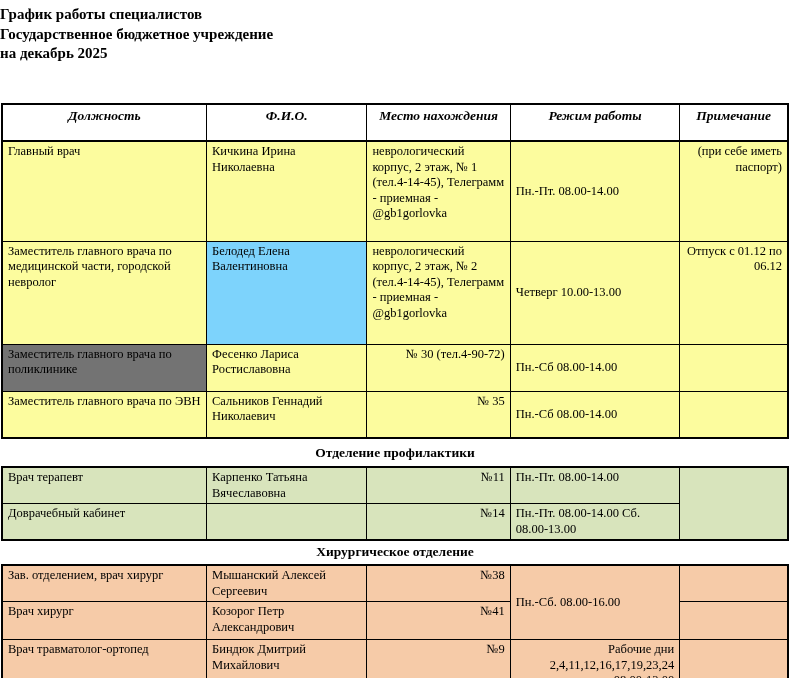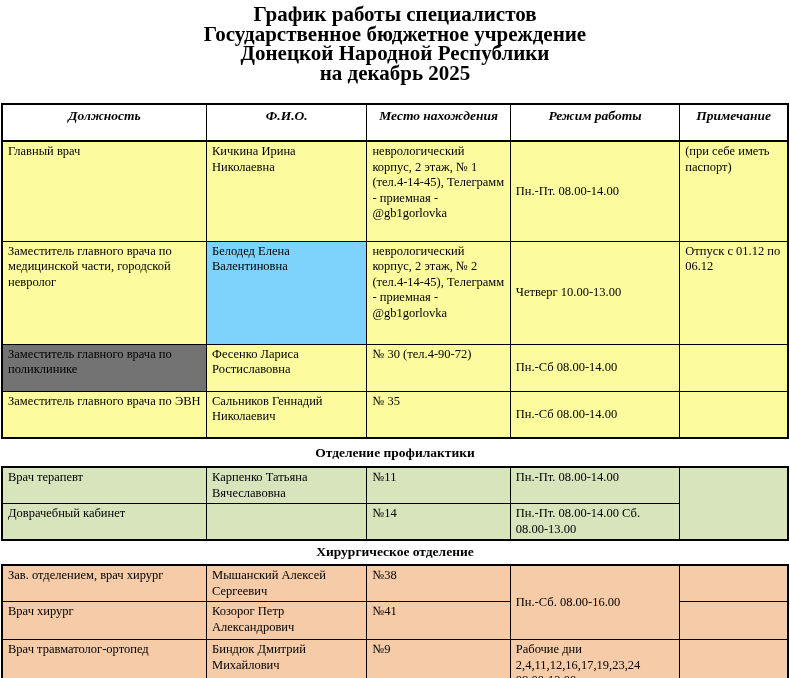--- a/index.html
+++ b/index.html
@@ -10,23 +10,22 @@
   }
   body {
     font-family: "Liberation Serif", "DejaVu Serif", serif;
     color: #000000;
     width: 790px;
     height: 678px;
     overflow: hidden;
   }
   .title-block {
     padding-top: 5px;
-    text-align: center;
     font-weight: bold;
-    font-size: 21px;
+    font-size: 15px;
     line-height: 19.5px;
     height: 98px;
   }
   table.sched {
     border-collapse: collapse;
     table-layout: fixed;
     width: 788px;
     margin-left: 1px;
     border: 2px solid #000000;
     font-size: 12.5px;
@@ -55,39 +54,38 @@
     padding-top: 3px;
   }
   .section-band {
     text-align: center;
     font-weight: bold;
     font-size: 13.5px;
     background: #ffffff;
   }
   .band1 { height: 27px; line-height: 27px; }
   .band2 { height: 23px; line-height: 22px; }
-  .ta-c { text-align: left; }
+  .ta-c { text-align: right; }
   .va-mid { vertical-align: middle; }
   tr.r1 { height: 100px; }
   tr.r2 { height: 103px; }
   tr.r3 { height: 47px; }
   tr.r4 { height: 47px; }
   tr.r5 { height: 36px; margin-left: 8px; }
   tr.r6 { height: 33px; }
   tr.r7 { height: 33px; }
   tr.r8 { height: 38px; }
   tr.r9 { height: 50px; }
 </style>
 </head>
 <body>
 
 <div class="title-block">
   <div>График работы специалистов</div>
   <div>Государственное бюджетное учреждение</div>
-  <div>Донецкой Народной Республики</div>
   <div>на декабрь 2025</div>
 </div>
 
 <table class="sched" id="admin-table">
   <colgroup>
       <col class="c1">
       <col class="c2">
       <col class="c3">
       <col class="c4">
       <col class="c5">

